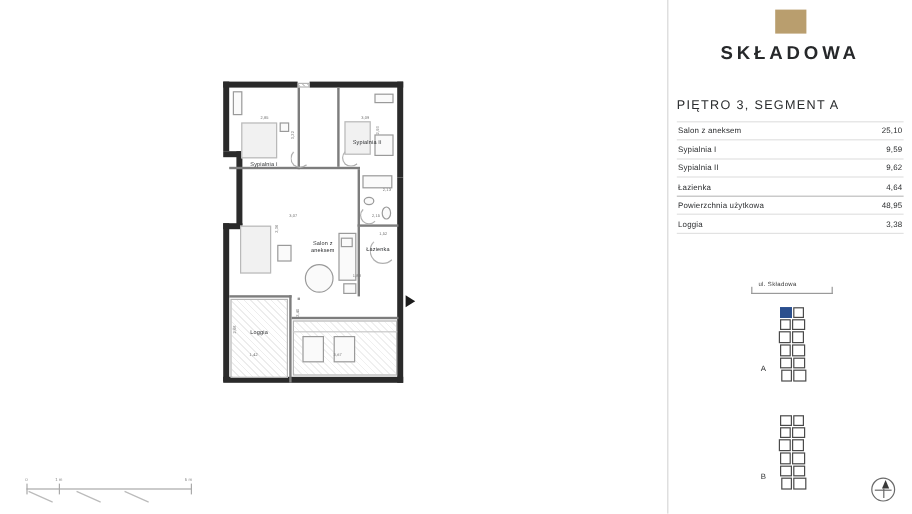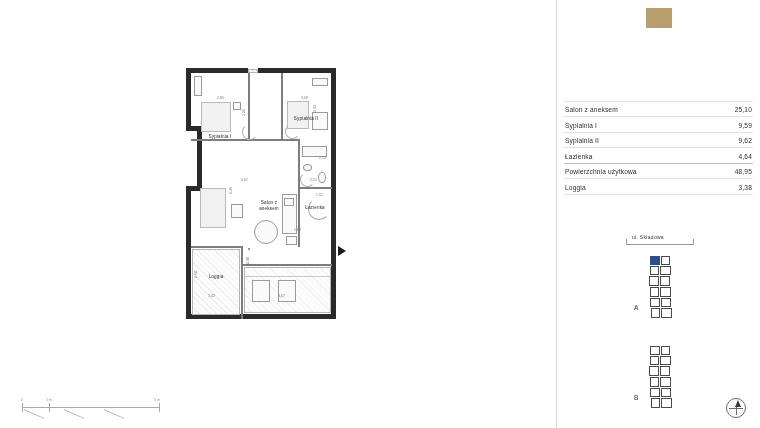--- a/index.html
+++ b/index.html
@@ -225,22 +225,24 @@
   <div class="diag" style="left:42px;"></div>
   <div class="diag" style="left:82px;"></div>
 </div>
 
 <div class="divider"></div>
 
 <div class="panel">
 
   <div class="logo-block">
     <div class="logo-swatch"></div>
+    <div class="logo-text">SKŁADOWA</div>
   </div>
 
+  <div class="panel-title">PIĘTRO 3, SEGMENT A</div>
 
   <div class="table">
     <div class="row">
       <span>Salon z aneksem</span>
       <span class="val">25,10</span>
     </div>
     <div class="row">
       <span>Sypialnia I</span>
       <span class="val">9,59</span>
     </div>

